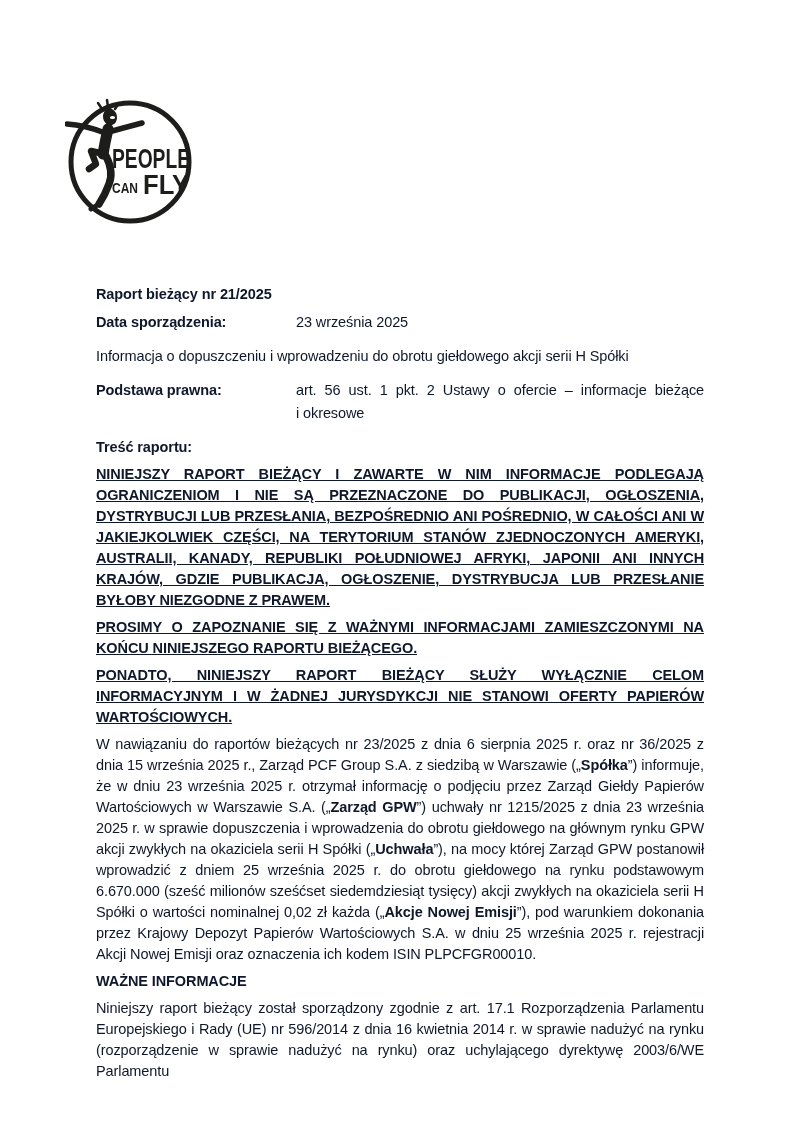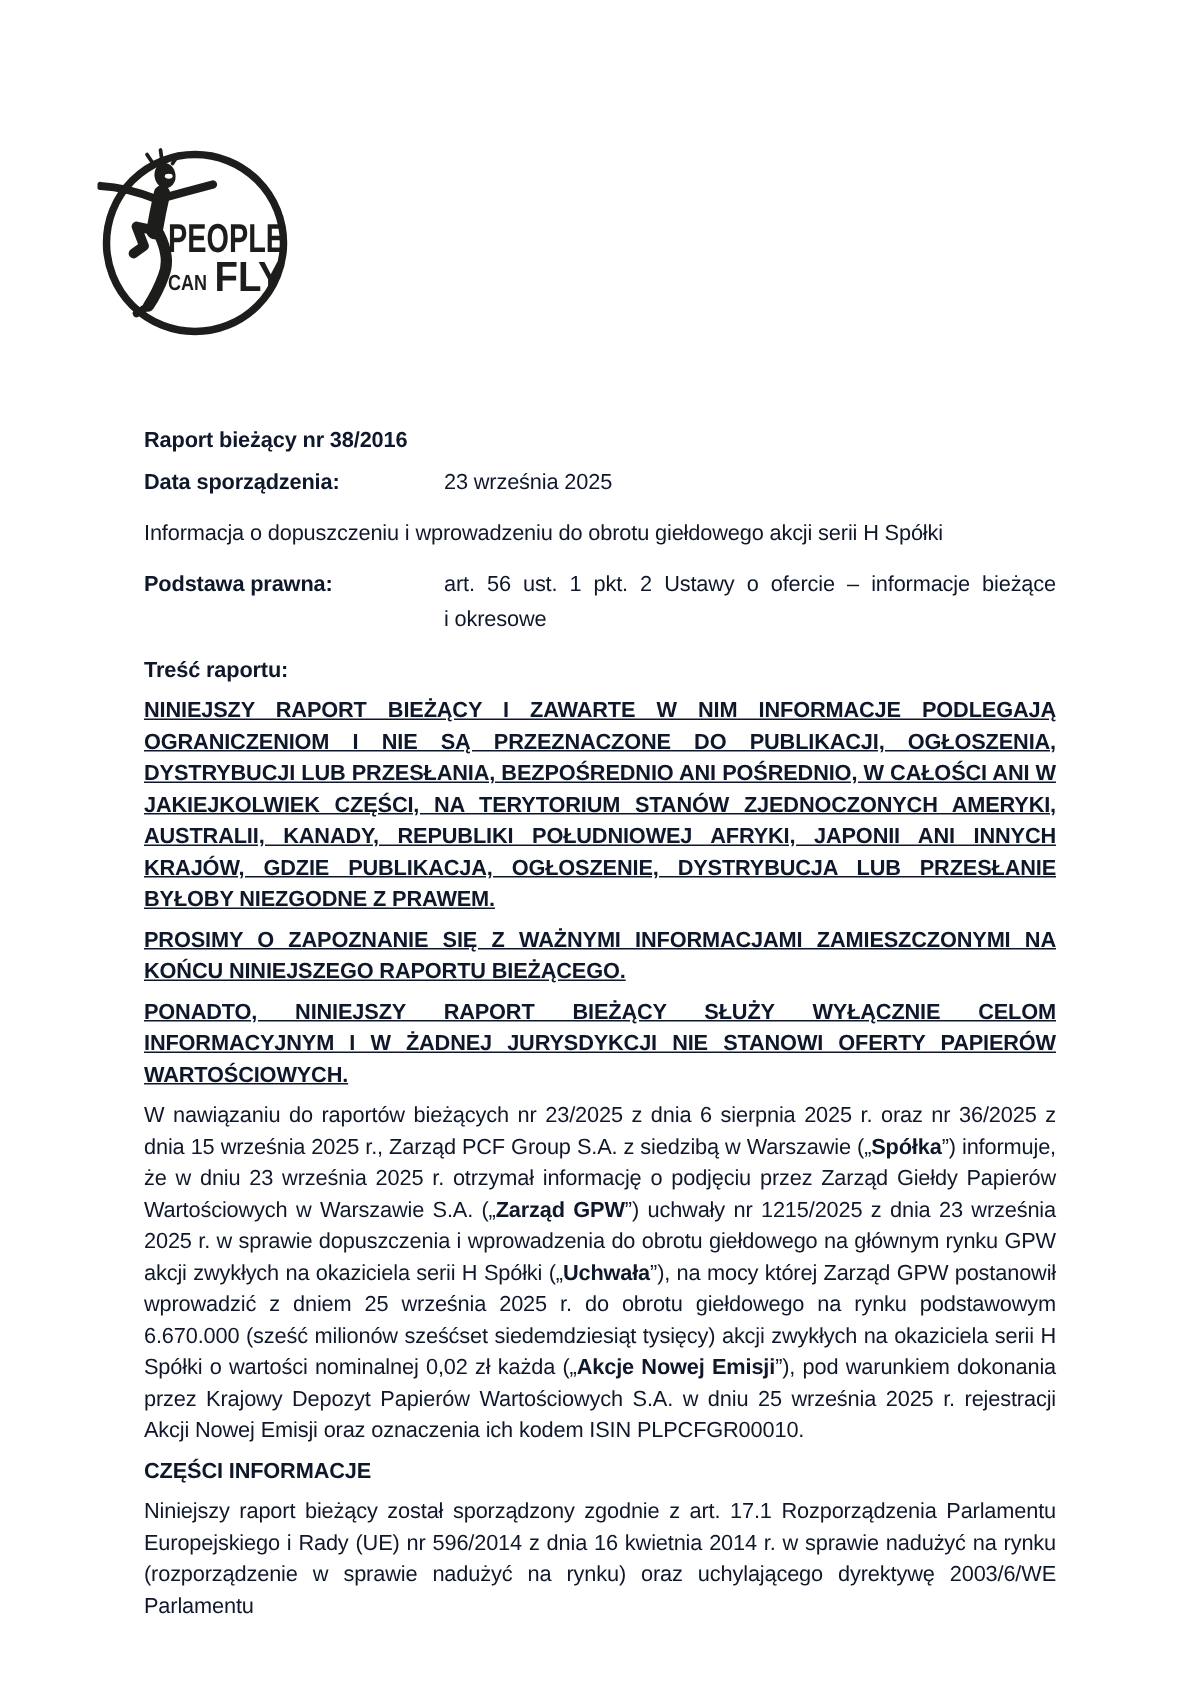--- a/index.html
+++ b/index.html
@@ -65,21 +65,21 @@
       <ellipse cx="45" cy="20" rx="7" ry="8.5" fill="#1d1d1b" transform="rotate(-10 45 20)"></ellipse>
       <ellipse cx="47.5" cy="20.5" rx="2.6" ry="1.6" fill="#ffffff"></ellipse>
       <text x="47" y="71" font-size="27" font-weight="bold" fill="#1d1d1b" textLength="78" lengthAdjust="spacingAndGlyphs">PEOPLE</text>
       <text x="47" y="96" font-size="14.5" font-weight="bold" fill="#1d1d1b" textLength="26" lengthAdjust="spacingAndGlyphs">CAN</text>
       <text x="78" y="97" font-size="28" font-weight="bold" fill="#1d1d1b" textLength="46" lengthAdjust="spacingAndGlyphs">FLY</text>
     </svg>
   </div>
 
   <div class="content">
 
-    <p class="bold title">Raport bieżący nr 38/2016</p>
+    <p class="bold title">Raport bieżący nr 21/2025</p>
 
     <div class="meta">
       <div class="label">Data sporządzenia:</div>
       <div class="value">23 września 2025</div>
     </div>
 
     <div class="meta">
       <div class="value">Informacja o dopuszczeniu i wprowadzeniu do obrotu giełdowego akcji serii H Spółki</div>
     </div>
 
@@ -89,18 +89,18 @@
     </div>
 
     <p class="section-label">Treść raportu:</p>
 
     <p class="disclaimer justify">NINIEJSZY RAPORT BIEŻĄCY I ZAWARTE W NIM INFORMACJE PODLEGAJĄ OGRANICZENIOM I NIE SĄ PRZEZNACZONE DO PUBLIKACJI, OGŁOSZENIA, DYSTRYBUCJI LUB PRZESŁANIA, BEZPOŚREDNIO ANI POŚREDNIO, W CAŁOŚCI ANI W JAKIEJKOLWIEK CZĘŚCI, NA TERYTORIUM STANÓW ZJEDNOCZONYCH AMERYKI, AUSTRALII, KANADY, REPUBLIKI POŁUDNIOWEJ AFRYKI, JAPONII ANI INNYCH KRAJÓW, GDZIE PUBLIKACJA, OGŁOSZENIE, DYSTRYBUCJA LUB PRZESŁANIE BYŁOBY NIEZGODNE Z PRAWEM.</p>
     <p class="disclaimer disclaimer-last justify">PROSIMY O ZAPOZNANIE SIĘ Z WAŻNYMI INFORMACJAMI ZAMIESZCZONYMI NA KOŃCU NINIEJSZEGO RAPORTU BIEŻĄCEGO.</p>
     <p class="disclaimer justify">PONADTO, NINIEJSZY RAPORT BIEŻĄCY SŁUŻY WYŁĄCZNIE CELOM INFORMACYJNYM I W ŻADNEJ JURYSDYKCJI NIE STANOWI OFERTY PAPIERÓW WARTOŚCIOWYCH.</p>
 
     <p class="justify main-para"><span>W nawiązaniu do raportów bieżących nr 23/2025 z dnia 6 sierpnia 2025 r. oraz nr 36/2025 z dnia 15 września 2025 r., Zarząd PCF Group S.A. z siedzibą w Warszawie („</span><b>Spółka</b><span>”) informuje, że w dniu 23 września 2025 r. otrzymał informację o podjęciu przez Zarząd Giełdy Papierów Wartościowych w Warszawie S.A. („</span><b>Zarząd GPW</b><span>”) uchwały nr 1215/2025 z dnia 23 września 2025 r. w sprawie dopuszczenia i wprowadzenia do obrotu giełdowego na głównym rynku GPW akcji zwykłych na okaziciela serii H Spółki („</span><b>Uchwała</b><span>”), na mocy której Zarząd GPW postanowił wprowadzić z dniem 25 września 2025 r. do obrotu giełdowego na rynku podstawowym 6.670.000 (sześć milionów sześćset siedemdziesiąt tysięcy) akcji zwykłych na okaziciela serii H Spółki o wartości nominalnej 0,02 zł każda („</span><b>Akcje Nowej Emisji</b><span>”), pod warunkiem dokonania przez Krajowy Depozyt Papierów Wartościowych S.A. w dniu 25 września 2025 r. rejestracji Akcji Nowej Emisji oraz oznaczenia ich kodem ISIN PLPCFGR00010.</span></p>
 
-    <p class="important-heading">CZĘŚCI INFORMACJE</p>
+    <p class="important-heading">WAŻNE INFORMACJE</p>
 
     <p class="justify important-para">Niniejszy raport bieżący został sporządzony zgodnie z&nbsp;art. 17.1 Rozporządzenia Parlamentu Europejskiego i&nbsp;Rady (UE) nr&nbsp;596/2014 z&nbsp;dnia 16 kwietnia 2014 r. w&nbsp;sprawie nadużyć na&nbsp;rynku (rozporządzenie w&nbsp;sprawie nadużyć na&nbsp;rynku) oraz uchylającego dyrektywę 2003/6/WE Parlamentu</p>
 
   </div>
 </div>
 
 </body></html>

